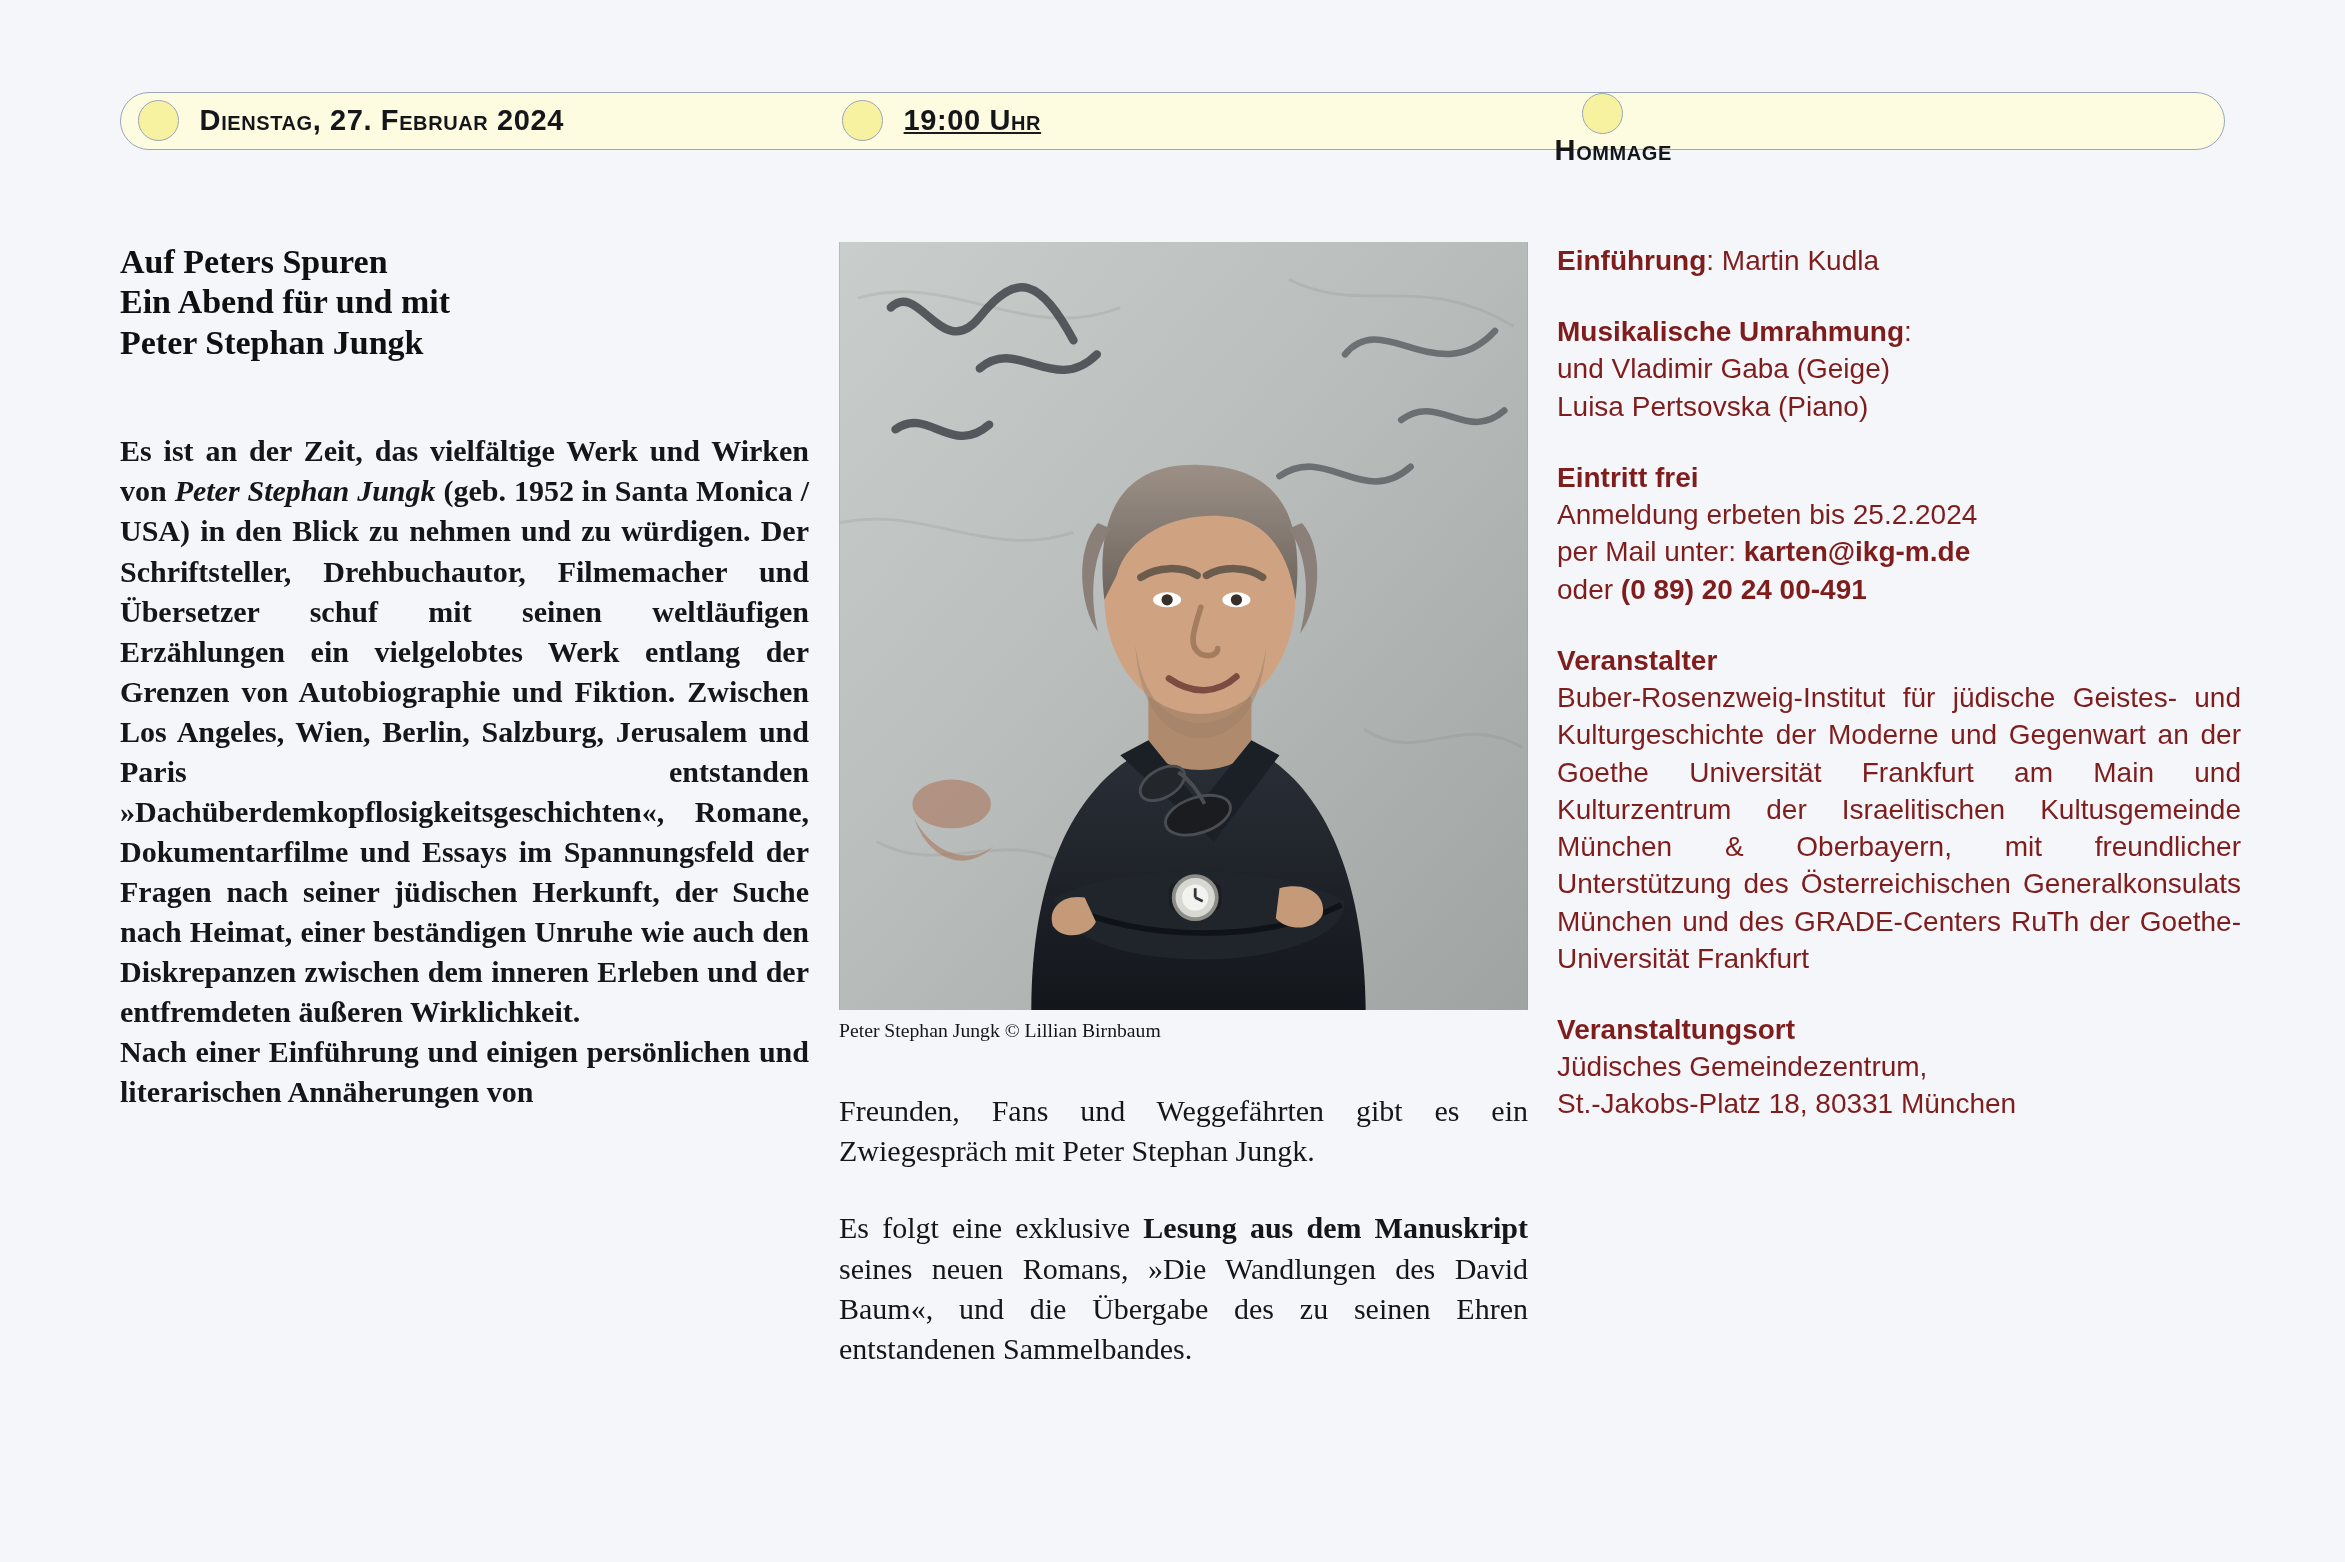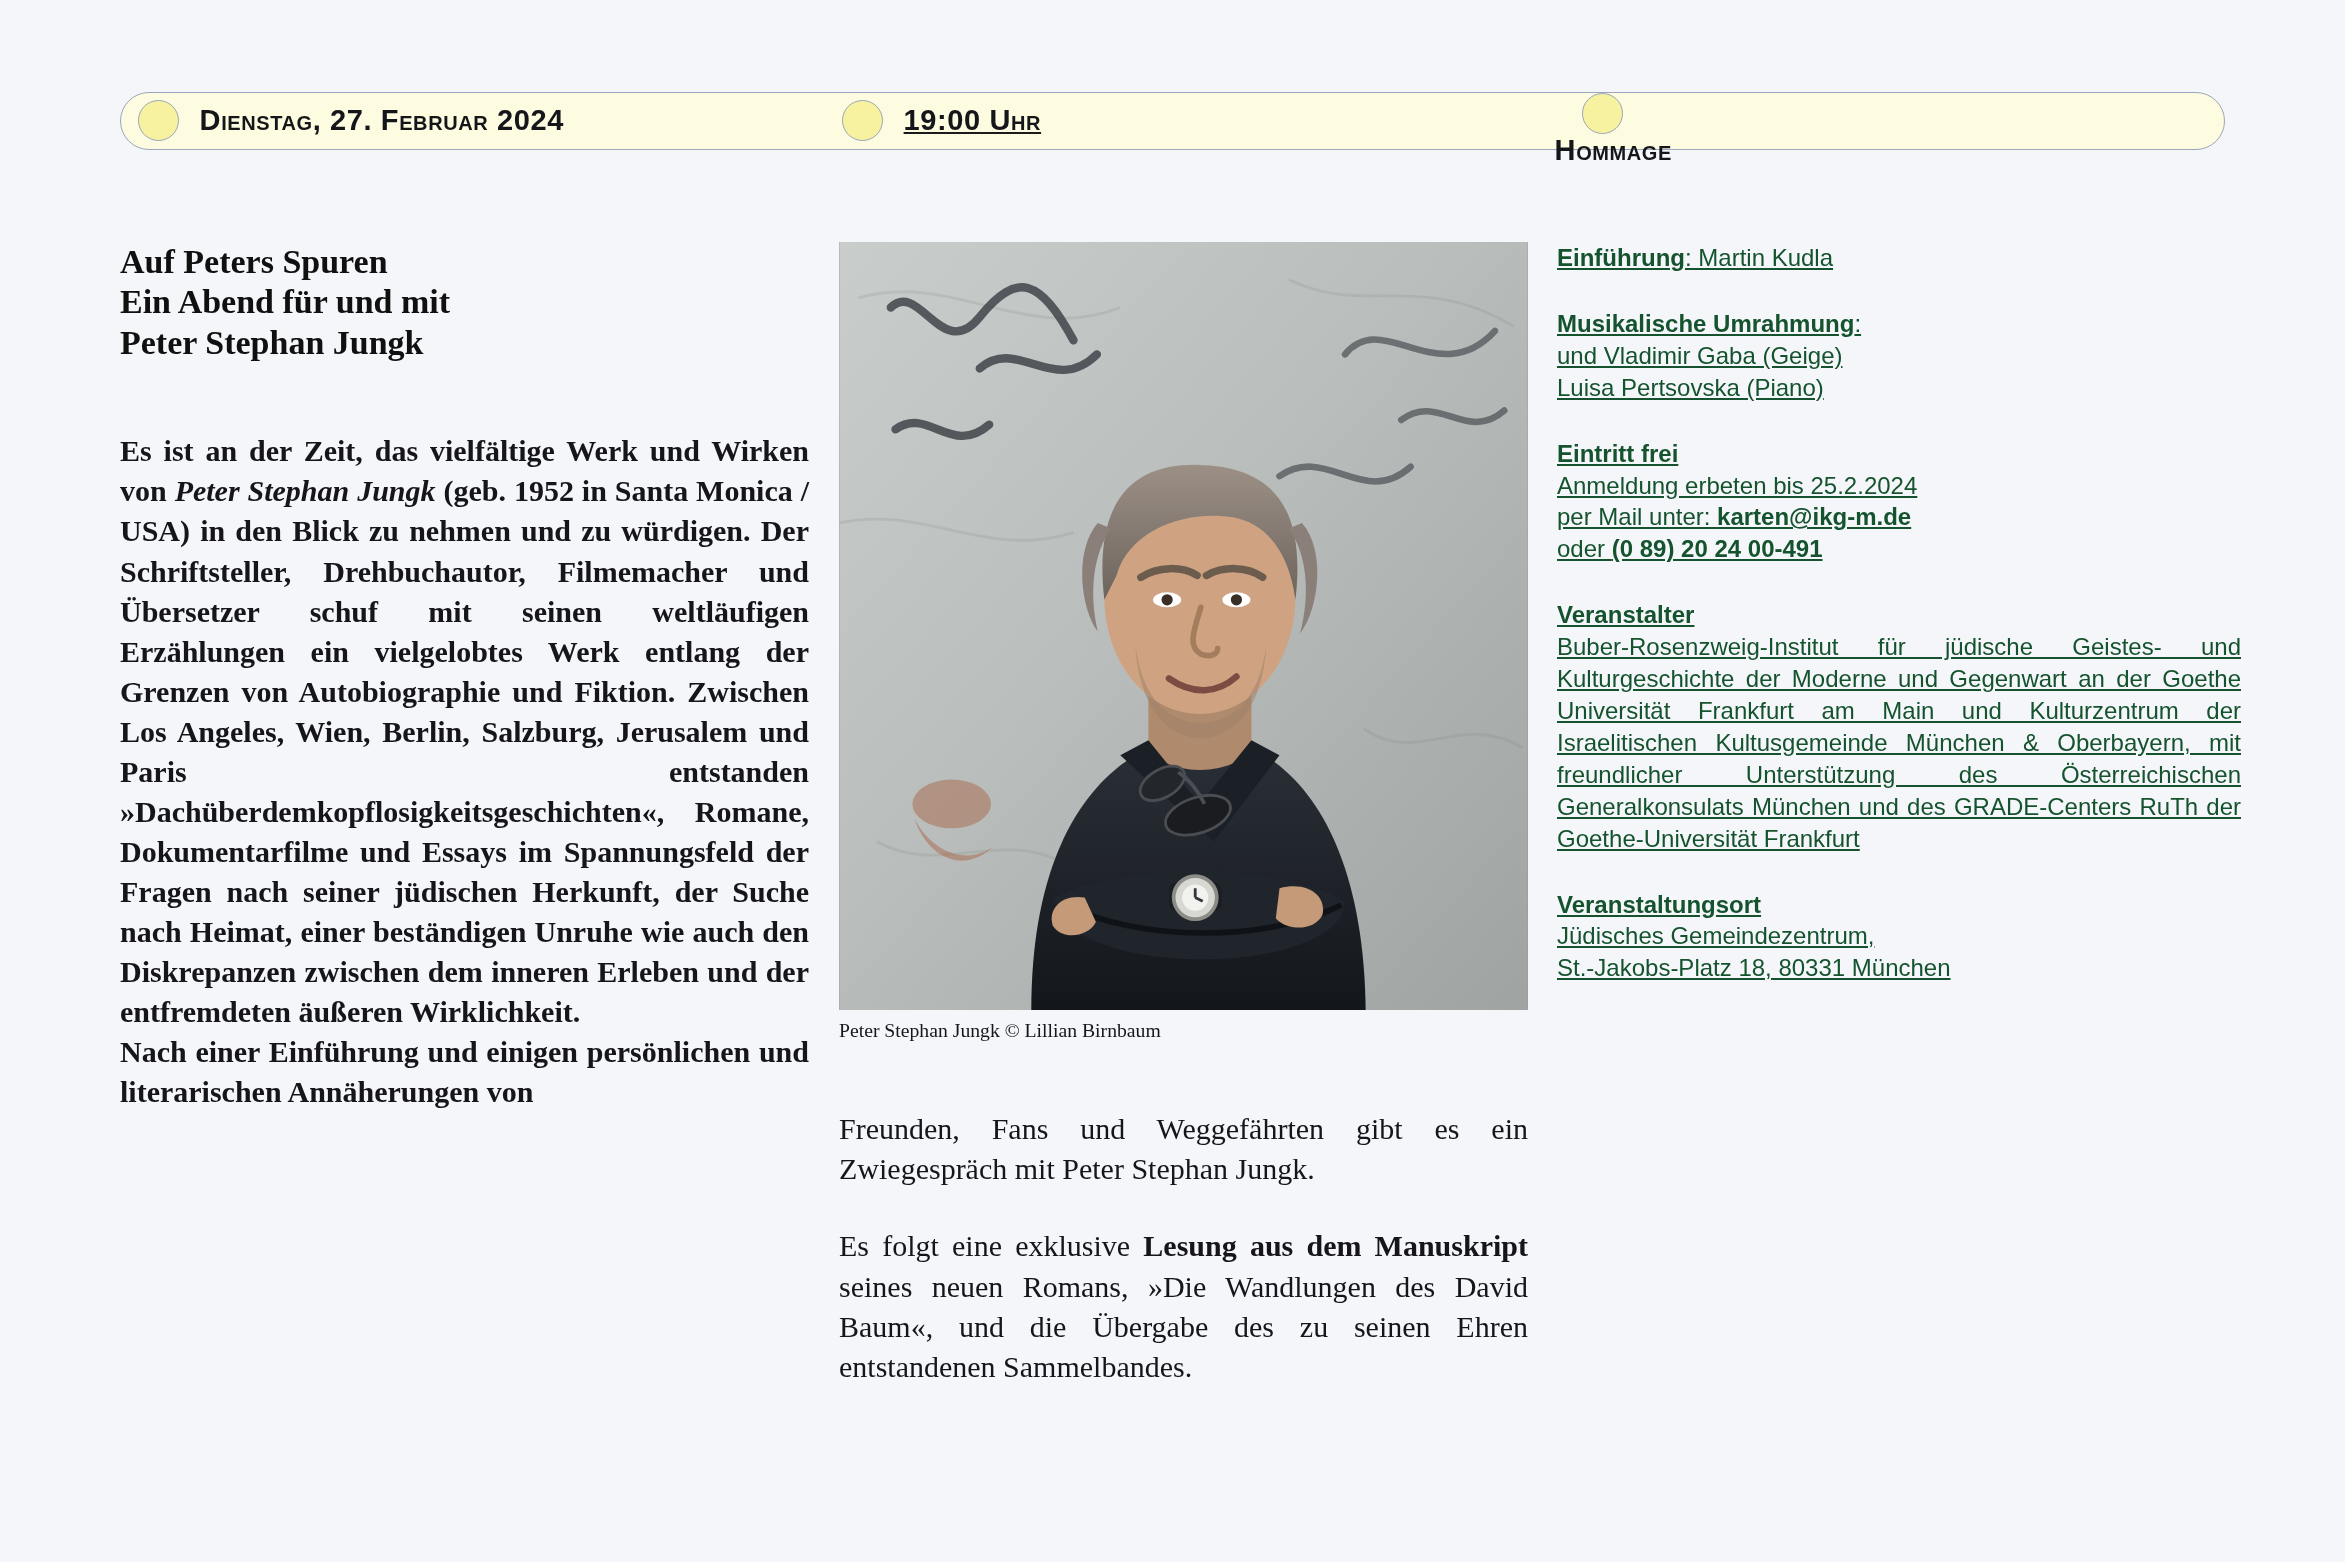--- a/index.html
+++ b/index.html
@@ -101,39 +101,38 @@
     background: #8e9296;
   }
   .photo svg { display: block; }
   .caption {
     font-family: "Liberation Serif", serif;
     font-size: 19.7px;
     color: #15151a;
     margin-top: 9.4px;
   }
   #mid-body {
-    margin-top: 67px;
+    margin-top: 49px;
   }
   #mid-body p {
     margin: 0 0 37px 0;
     font-family: "Liberation Serif", serif;
     font-size: 30px;
     line-height: 1.335;
     text-align: justify;
     color: #15151a;
   }
   #mid-body p:last-child { margin-bottom: 0; }
 
   
   .rt {
     font-family: "Liberation Sans", sans-serif;
-    font-size: 24px;
+    font-size: 28px;
     line-height: 1.33;
-    color: #14532d;
-    text-decoration: underline;
+    color: #7f1d1d;
   }
   .rt b { font-weight: bold; }
   .blk { margin-bottom: 34px; }
   .blk:last-child { margin-bottom: 0; }
   .just { text-align: justify; }
 
   .phone { font-weight: bold; }
 </style>
 </head>
 <body>

